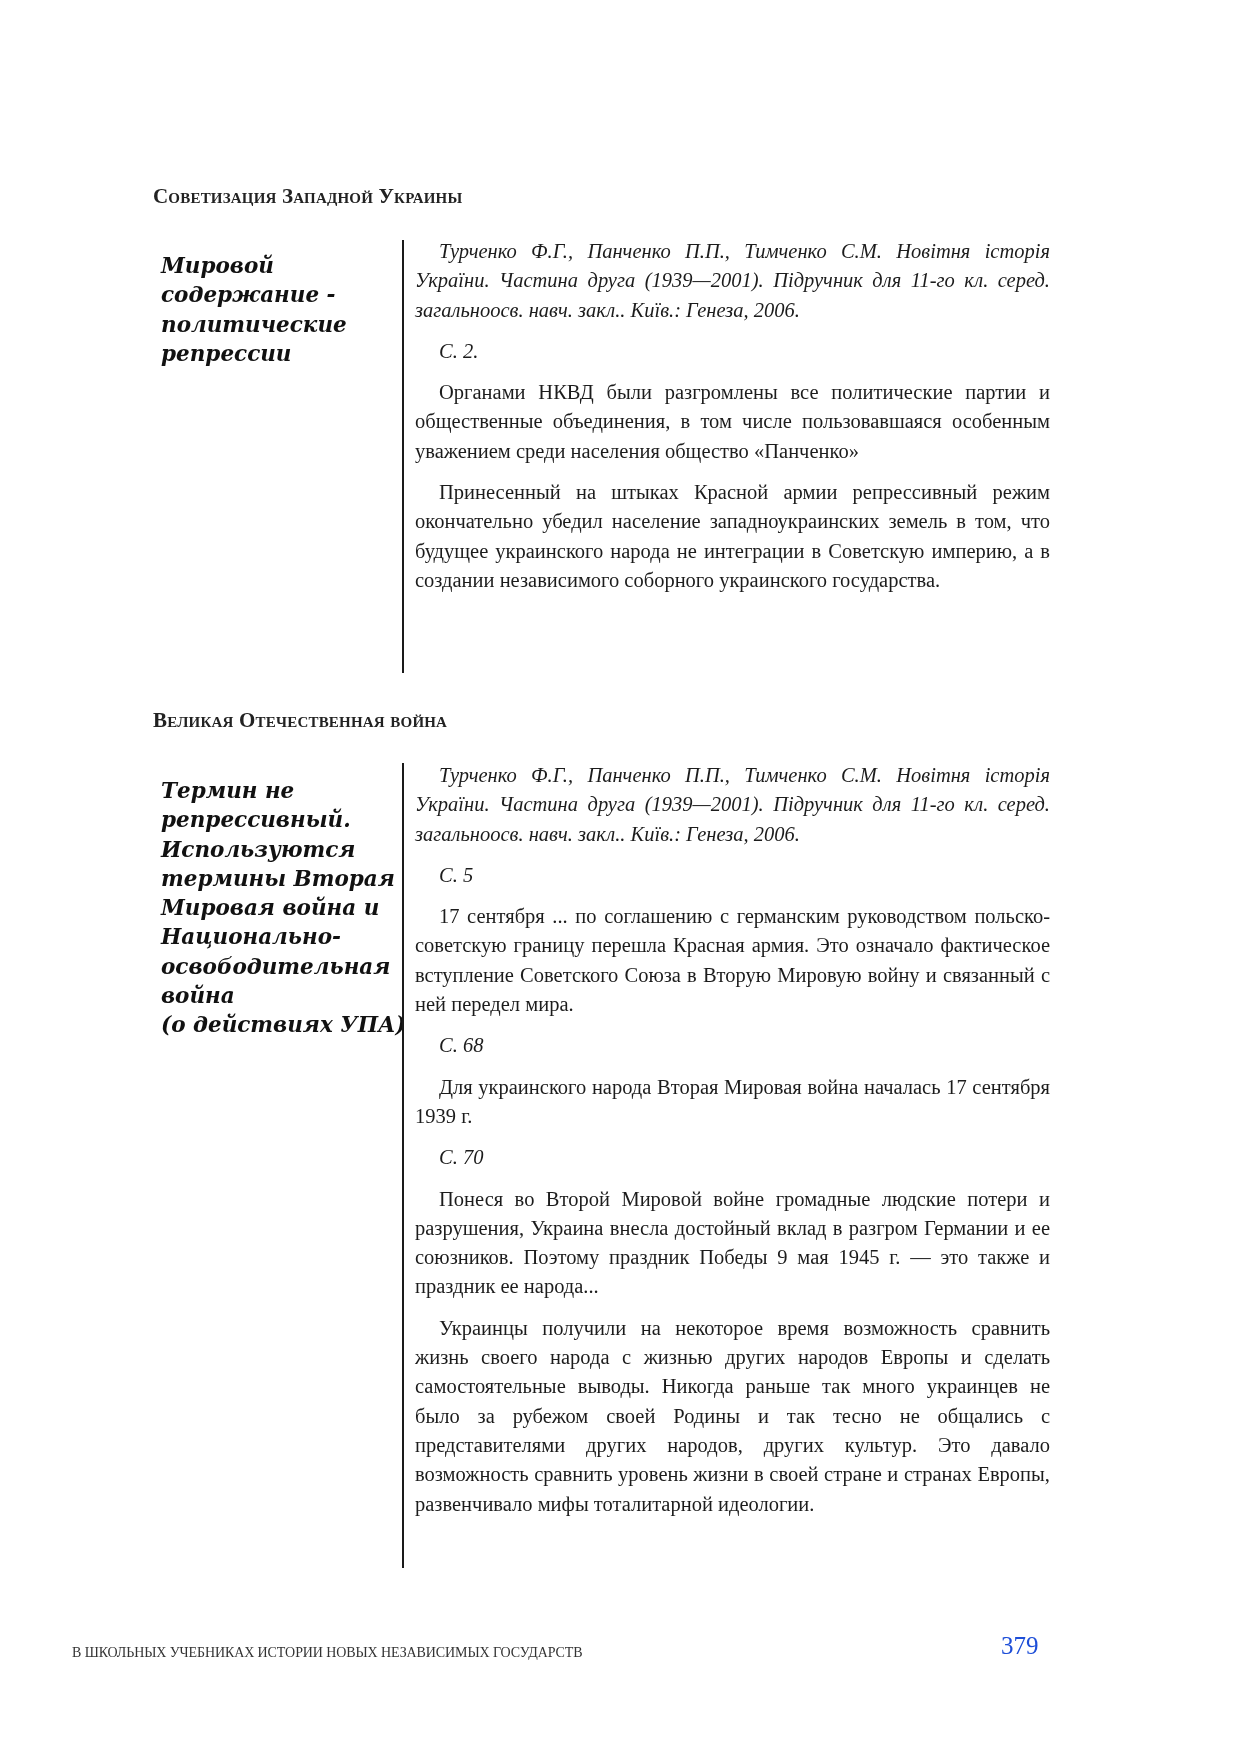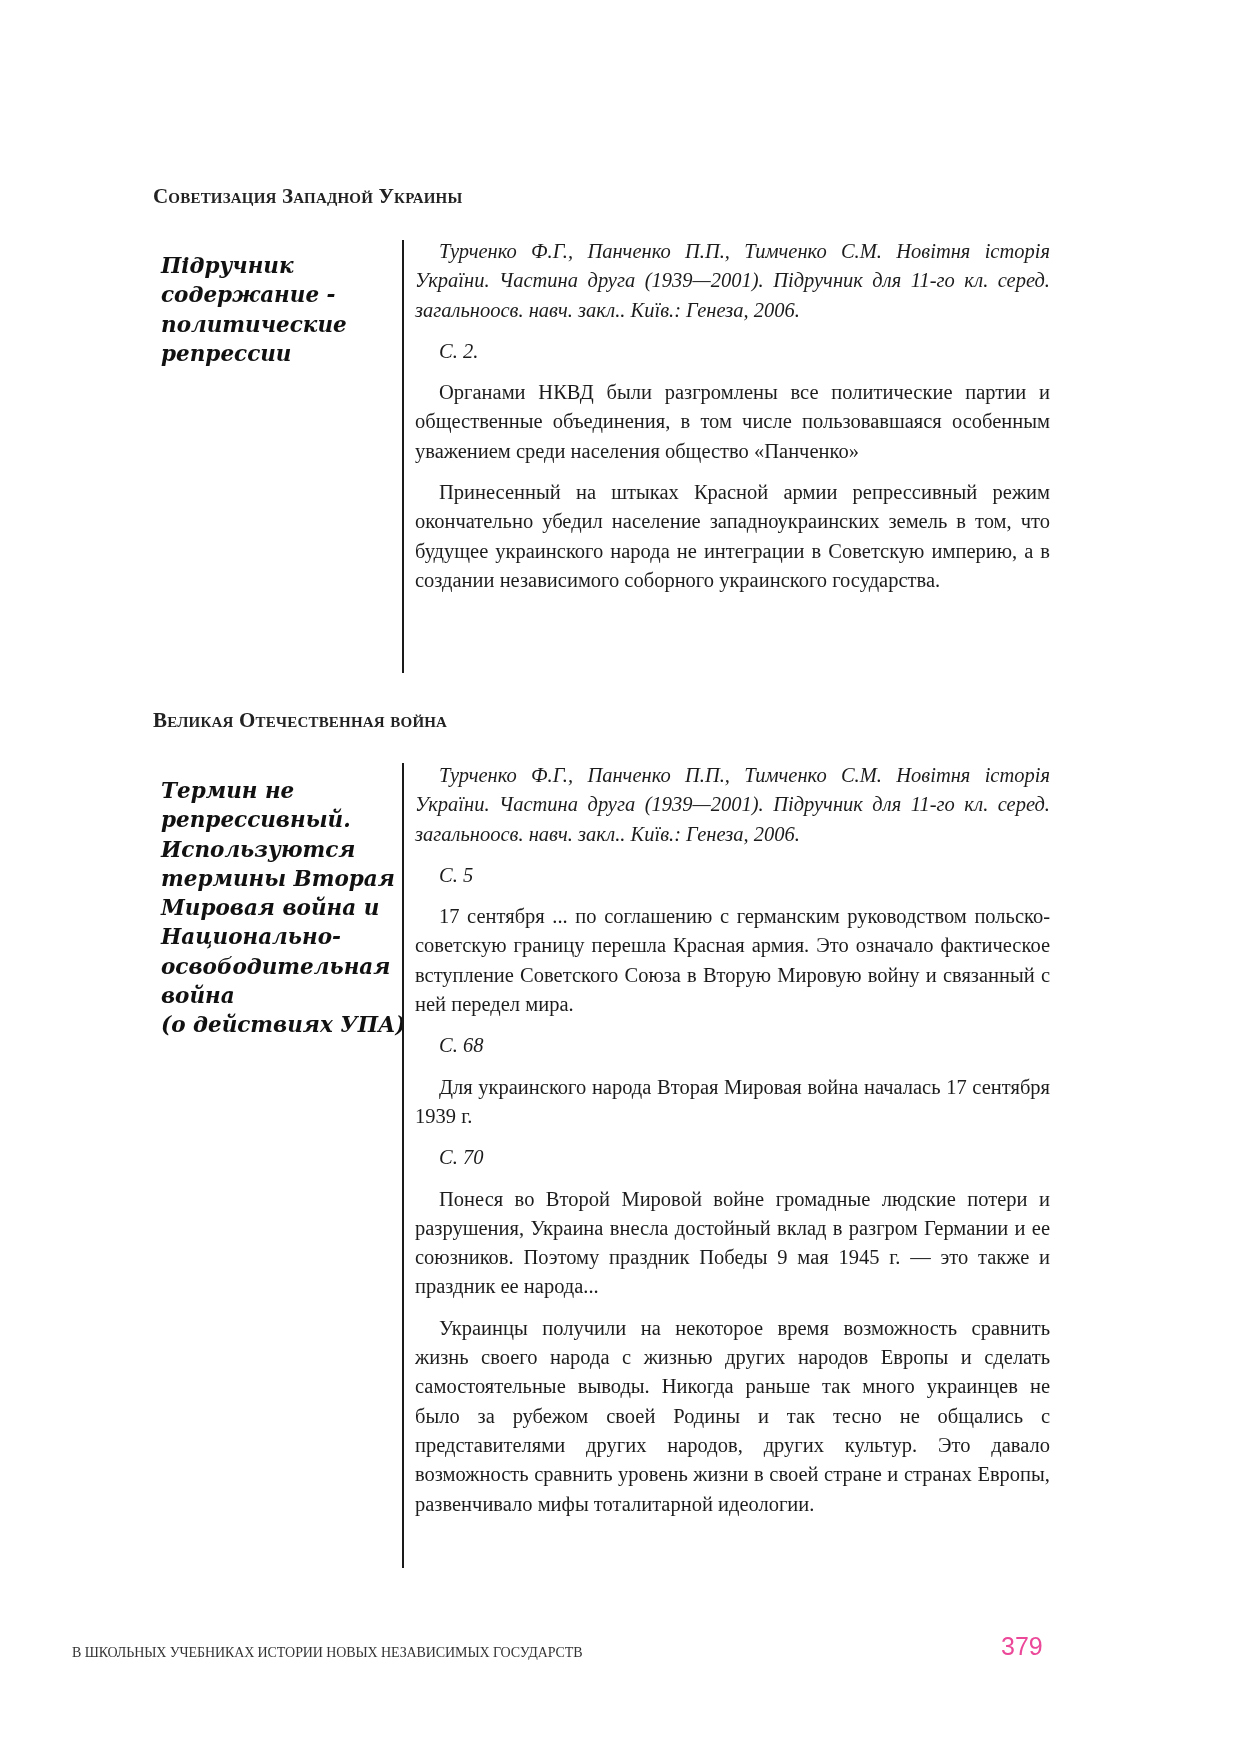--- a/index.html
+++ b/index.html
@@ -77,32 +77,32 @@
       font-size: 14px;
       letter-spacing: -0.1px;
       color: #333;
       text-transform: uppercase;
       white-space: nowrap;
     }
     .page-number {
       position: absolute;
       left: 1001px;
       top: 1632px;
-      font-family: Liberation Sans, sans-serif;
+      font-family: Liberation Serif, serif;
       font-size: 25px;
-      color: #ec4899;
+      color: #1d4ed8;
     }
   </style>
 </head>
 <body>
 
 <h2 class="section-heading" style="top:180px;">Советизация Западной Украины</h2>
 
 <div class="left-col" style="top:251px;">
-  <span class="line">Підручник</span>
+  <span class="line">Мировой</span>
   <span class="line">содержание -</span>
   <span class="line">политические</span>
   <span class="line">репрессии</span>
 </div>
 
 <div class="divider" style="top:240px; height:433px;"></div>
 
 <div class="right-col" style="top:237px;">
   <p class="citation">Турченко Ф.Г., Панченко П.П., Тимченко С.М. Новітня історія України. Частина друга (1939—2001). Підручник для 11-го кл. серед. загальноосв. навч. закл.. Київ.: Генеза, 2006.</p>
   <p class="page-ref">С. 2.</p>

